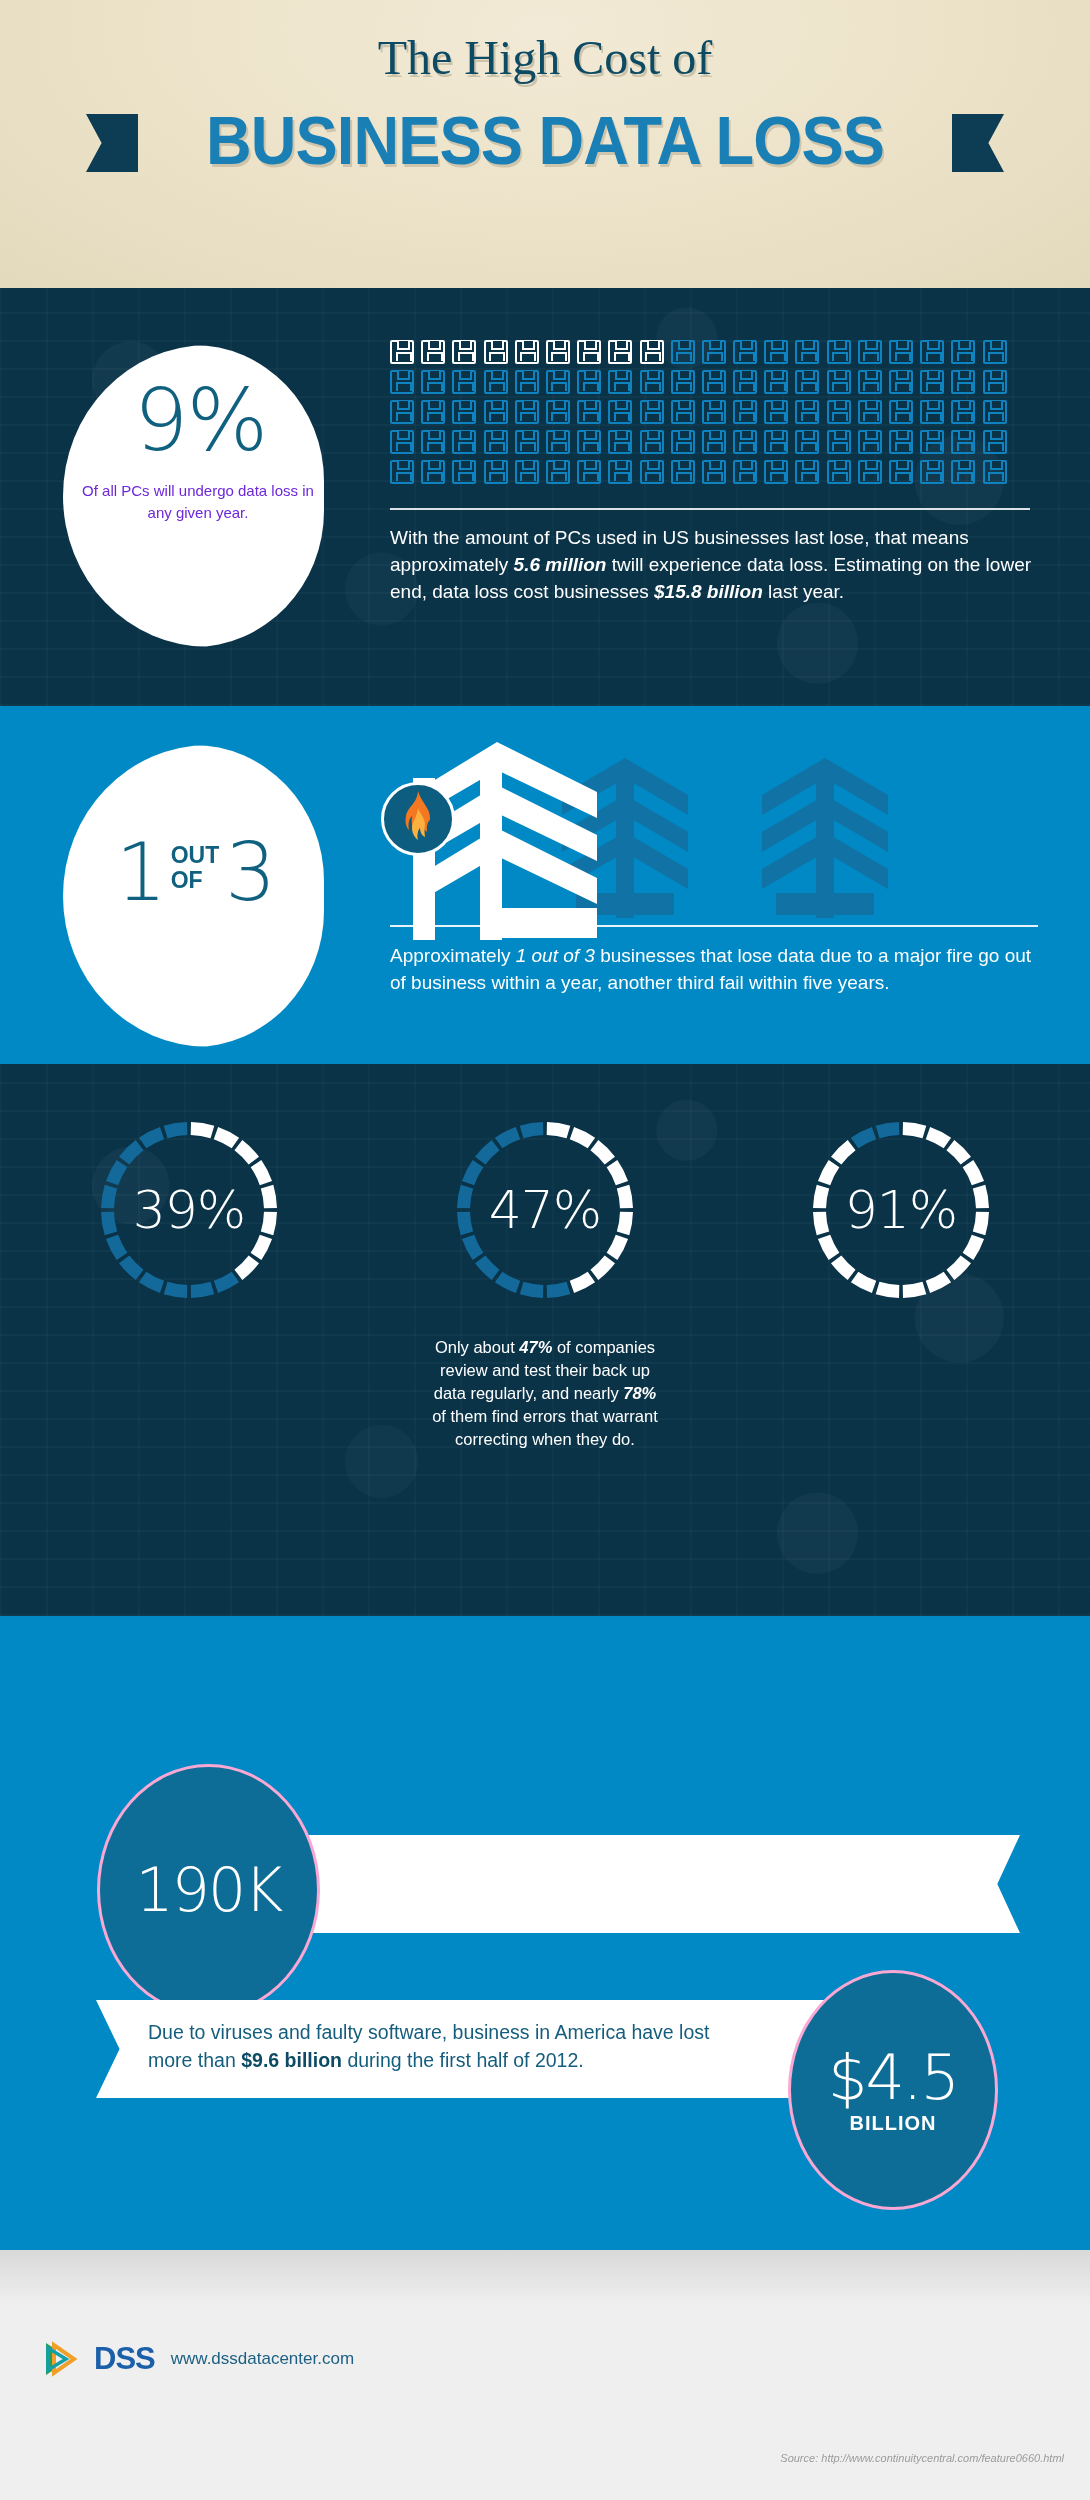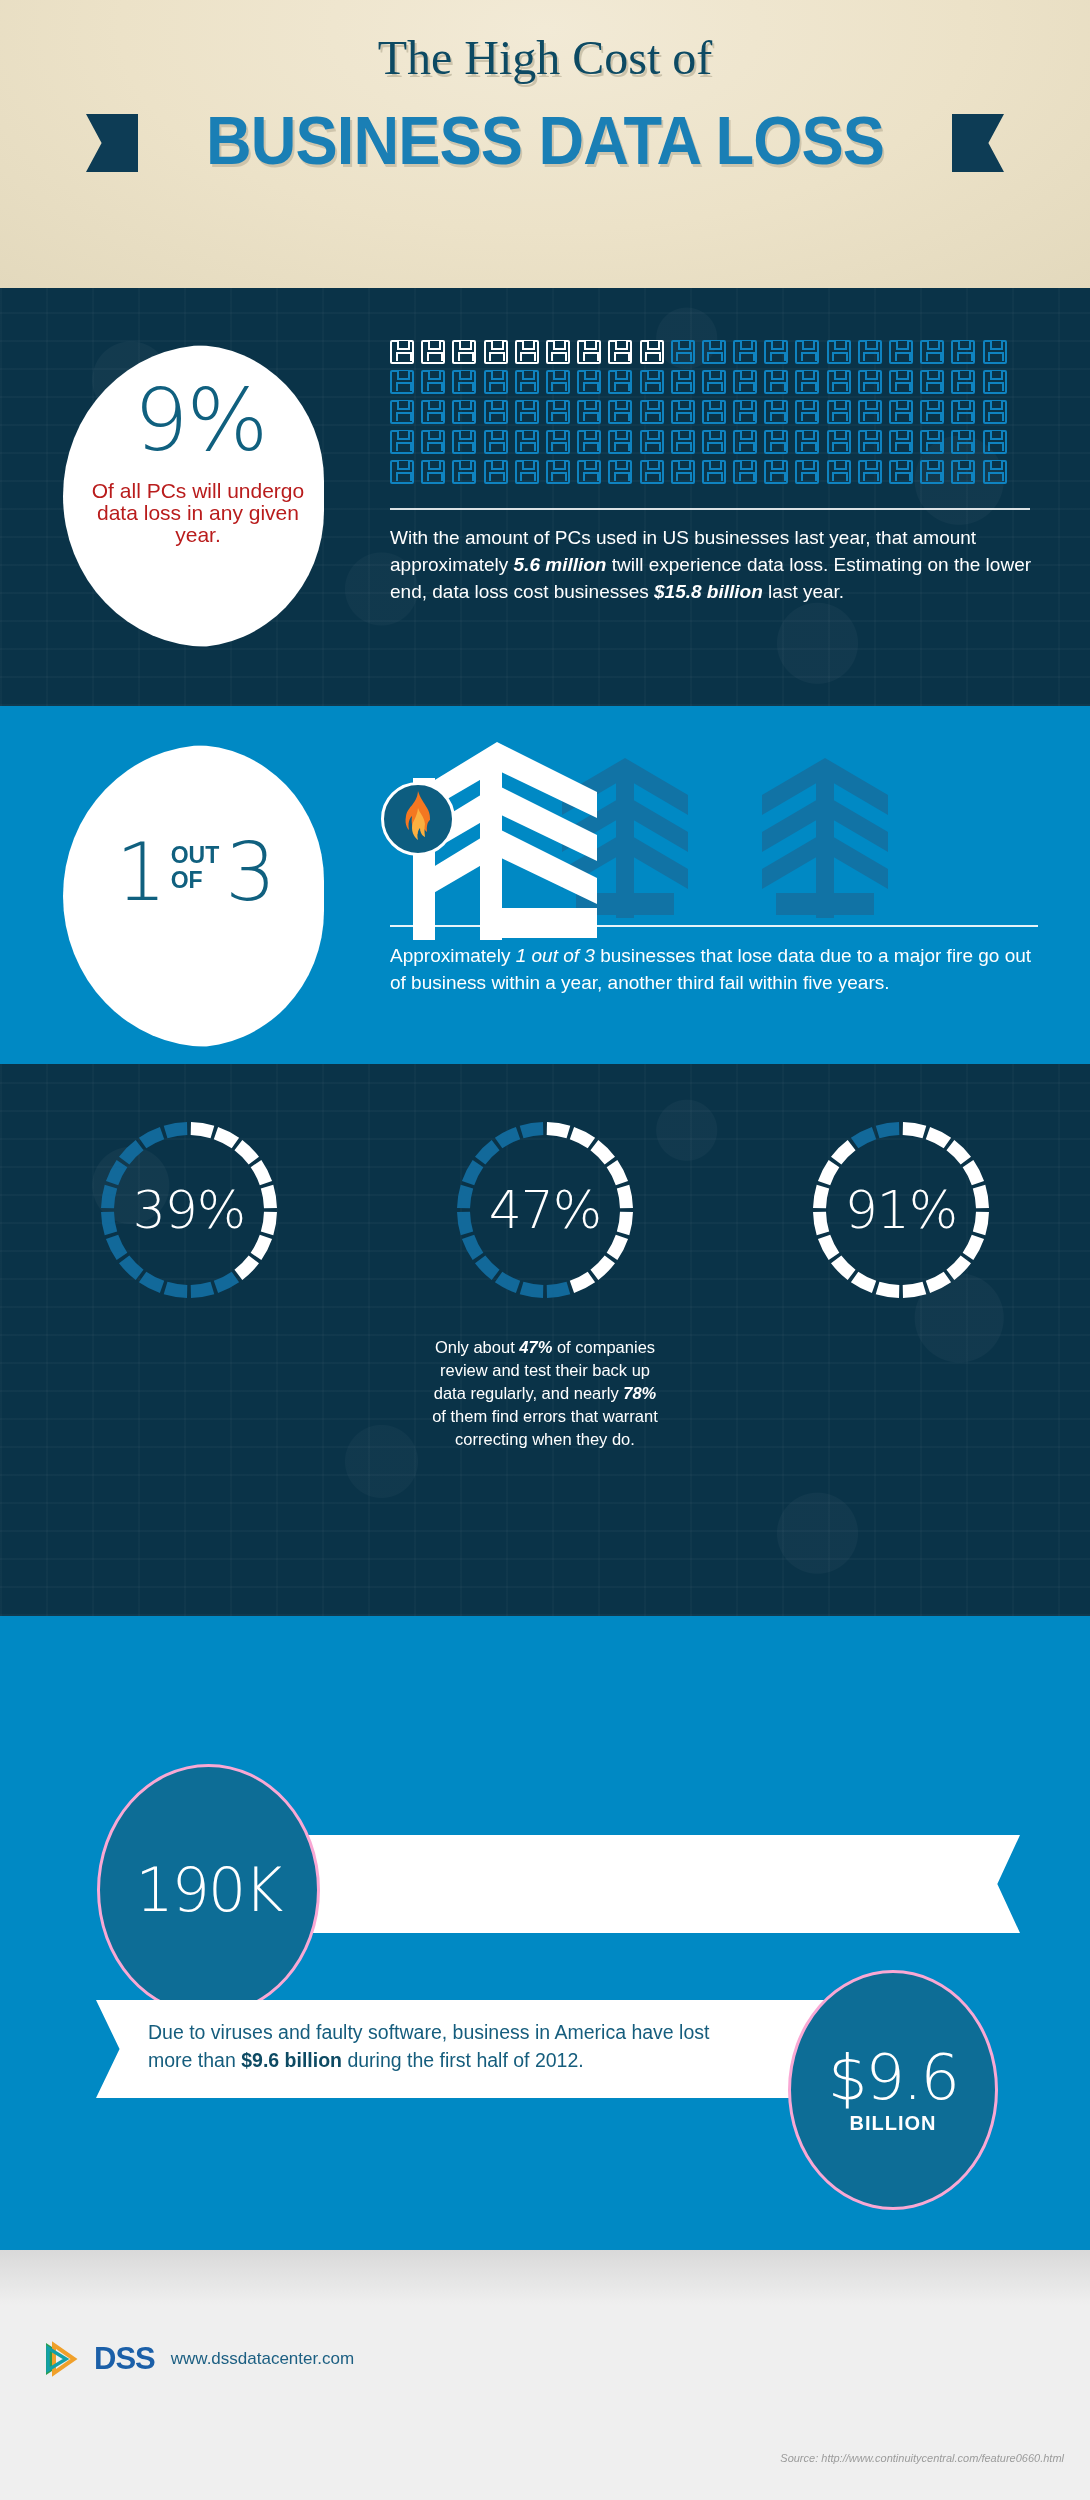--- a/index.html
+++ b/index.html
@@ -68,21 +68,21 @@
   
   #blob9 { left:63px; top:345px; width:290px; height:302px;
            border-radius:50%; clip-path:inset(0 10% 0 0 round 50%); }
   .pct9 {
     position:absolute; left:75px; top:370px; width:250px; text-align:center;
     font-size:86px; color:#10607f; font-family:"DejaVu Sans", sans-serif;
     font-weight:300; letter-spacing:-2px; line-height:100px;
   }
   .pct9-sub {
     position:absolute; left:78px; top:480px; width:240px; text-align:center;
-    font-size:21px; color:#b91c1c; line-height:22px;
+    font-size:15px; color:#6d28d9; line-height:22px;
   }
   .disk-grid { position:absolute; left:390px; top:340px; width:640px; }
   .disk-row { display:flex; gap:7.2px; margin-bottom:6px; }
   .disk {
     width:24px; height:24px; position:relative; flex:0 0 24px;
     border:2.5px solid #0f83c0; border-radius:2px; background:transparent;
   }
   .disk.on { border-color:#ffffff; }
   .disk::before {
     content:""; position:absolute; left:5px; top:-1px; width:9px; height:7px;
@@ -318,21 +318,21 @@
         <div class="disk"></div>
         <div class="disk"></div>
         <div class="disk"></div>
         <div class="disk"></div>
         <div class="disk"></div>
       </div>
     </div>
 
   <div class="rule-w" id="rule-pcs"></div>
   <div class="body-pcs">
-    <span>With the amount of PCs used in US businesses last year, that amount approximately </span><b>5.6 million</b><span> twill experience data loss. Estimating on the lower end, data loss cost businesses </span><b>$15.8 billion</b><span> last year.</span>
+    <span>With the amount of PCs used in US businesses last lose, that means approximately </span><b>5.6 million</b><span> twill experience data loss. Estimating on the lower end, data loss cost businesses </span><b>$15.8 billion</b><span> last year.</span>
   </div>
 
   <div class="sec sec-blue" id="sec-fire"></div>
 
   <div class="bldg" style="left:560px; top:753px;">
     <svg width="130" height="165" viewBox="0 0 130 165">
       <g fill="#1173a5">
         <polygon points="65,5 128,42 128,62 65,25 2,62 2,42"></polygon>
         <polygon points="65,42 128,79 128,99 65,62 2,99 2,79"></polygon>
         <polygon points="65,79 128,116 128,136 65,99 2,136 2,116"></polygon>
@@ -473,21 +473,21 @@
 
   <div class="sec sec-blue" id="sec-bot"></div>
 
   <div class="ribbon" id="ribbon190"></div>
   <div class="ov-badge" id="badge190">
     <div class="big">190K</div>
   </div>
 
   <div class="ribbon" id="ribbon96"></div>
   <div class="ov-badge" id="badge96">
-    <div class="big">$9.6</div>
+    <div class="big">$4.5</div>
     <div class="sub">BILLION</div>
   </div>
   <div class="ribbon-text" id="ribbon96-text">
     <span>Due to viruses and faulty software, business in America have lost more than </span><b>$9.6 billion</b><span> during the first half of 2012.</span>
   </div>
 
   <div class="sec" id="sec-foot"></div>
   <div class="logo-wrap">
     <span class="logo-mark">
       <svg width="36" height="38" viewBox="0 0 36 38">

